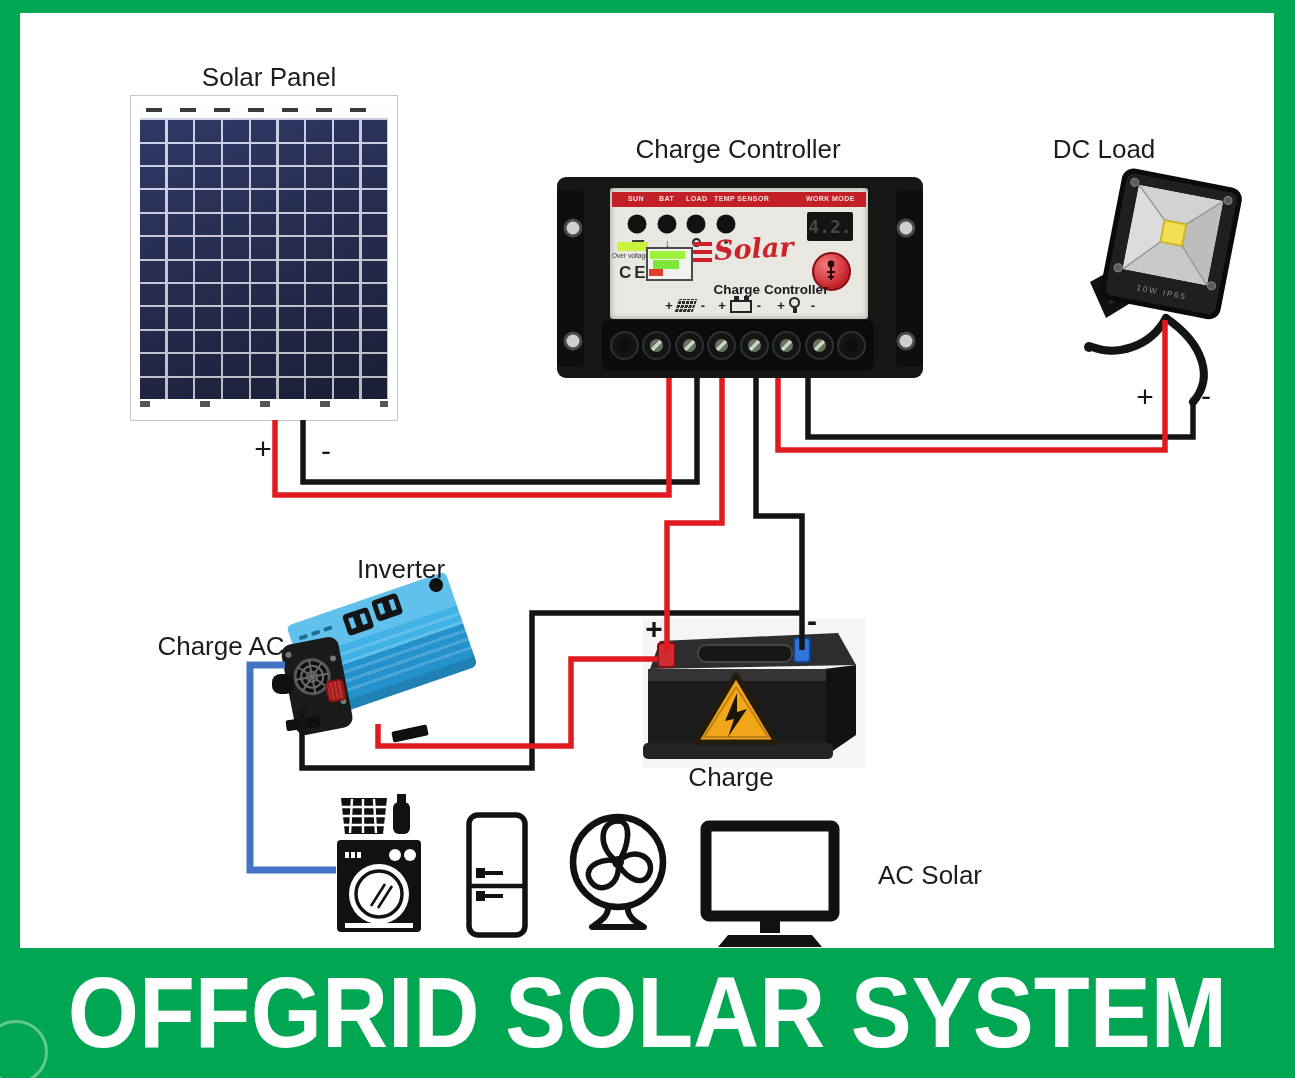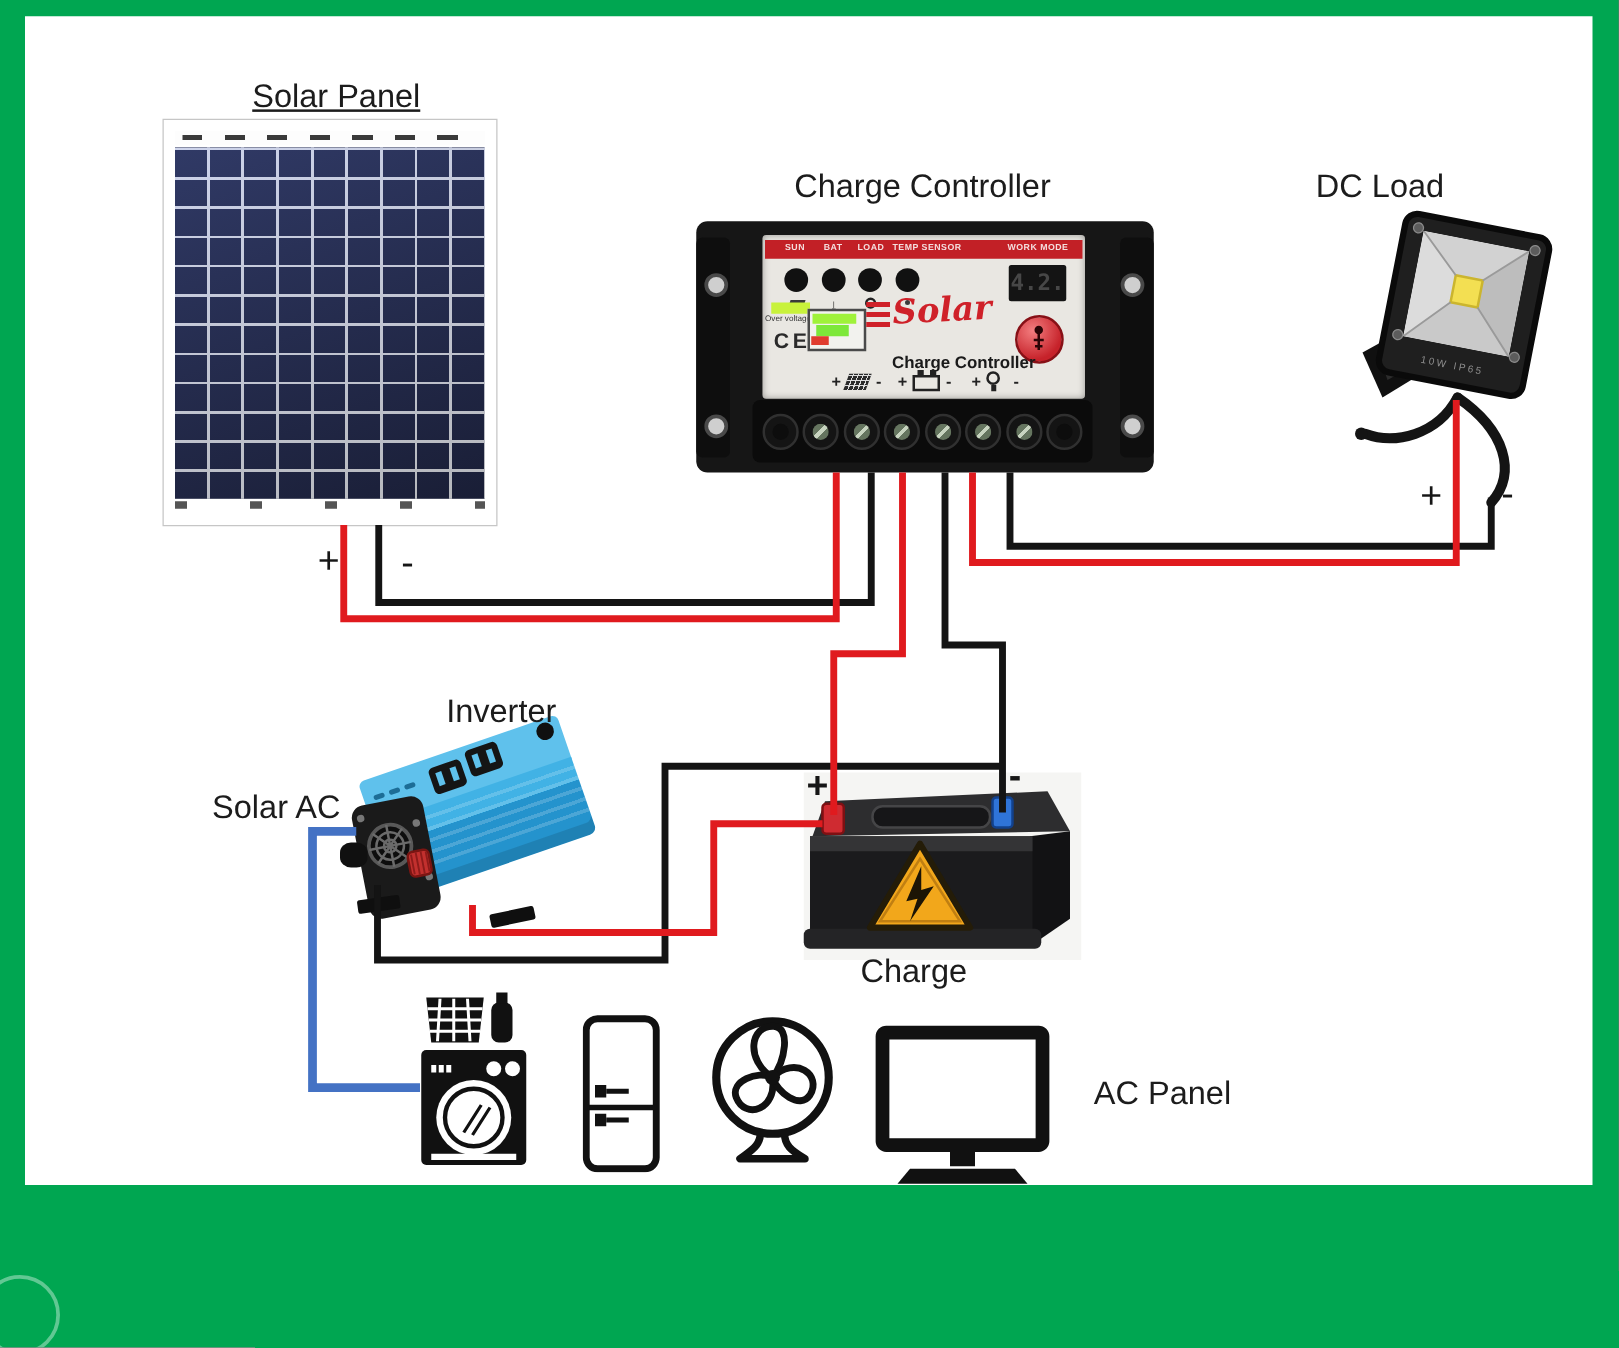--- a/index.html
+++ b/index.html
@@ -350,30 +350,33 @@
     <g class="w-red" stroke="#E01A1E" stroke-width="5.5" fill="none" stroke-linejoin="miter">
       <polyline points="275,420 275,495 669,495 669,378"></polyline>
       <polyline points="722,378 722,523 667,523 667,652"></polyline>
       <polyline points="378,724 378,746 571,746 571,659 658,659"></polyline>
       <polyline points="778,378 778,450 1165,450 1165,320"></polyline>
     </g>
 
     <polyline class="w-blue" points="285,665 250,665 250,870 336,870" stroke="#4472C4" stroke-width="7" fill="none"></polyline>
   </svg>
 
-  <span class="abs lbl" style="left:269px;top:77px;text-decoration:underline;">Solar Panel</span>
+  <span class="abs lbl" style="left:269px;top:77px;">Solar Panel</span>
   <span class="abs lbl" style="left:738px;top:149px;">Charge Controller</span>
   <span class="abs lbl" style="left:1104px;top:149px;">DC Load</span>
   <span class="abs lbl" style="left:401px;top:569px;">Inverter</span>
-  <span class="abs lbl" style="left:221px;top:646px;">Solar AC</span>
+  <span class="abs lbl" style="left:221px;top:646px;">Charge AC</span>
   <span class="abs lbl" style="left:731px;top:777px;">Charge</span>
-  <span class="abs lbl" style="left:930px;top:875px;">AC Panel</span>
+  <span class="abs lbl" style="left:930px;top:875px;">AC Solar</span>
 
   <span class="abs sign" style="left:263px;top:449px;">+</span>
   <span class="abs sign" style="left:326px;top:451px;">-</span>
   <span class="abs sign" style="left:1145px;top:397px;">+</span>
   <span class="abs sign" style="left:1206px;top:396px;">-</span>
   <span class="abs sign" style="left:654px;top:629px;font-weight:600;">+</span>
   <span class="abs sign" style="left:812px;top:621px;font-weight:600;">-</span>
 
+  <div class="abs banner">
+    <span>OFFGRID SOLAR SYSTEM</span>
+  </div>
   <div class="abs wm"></div>
 
 </div>
 
 </body></html>

